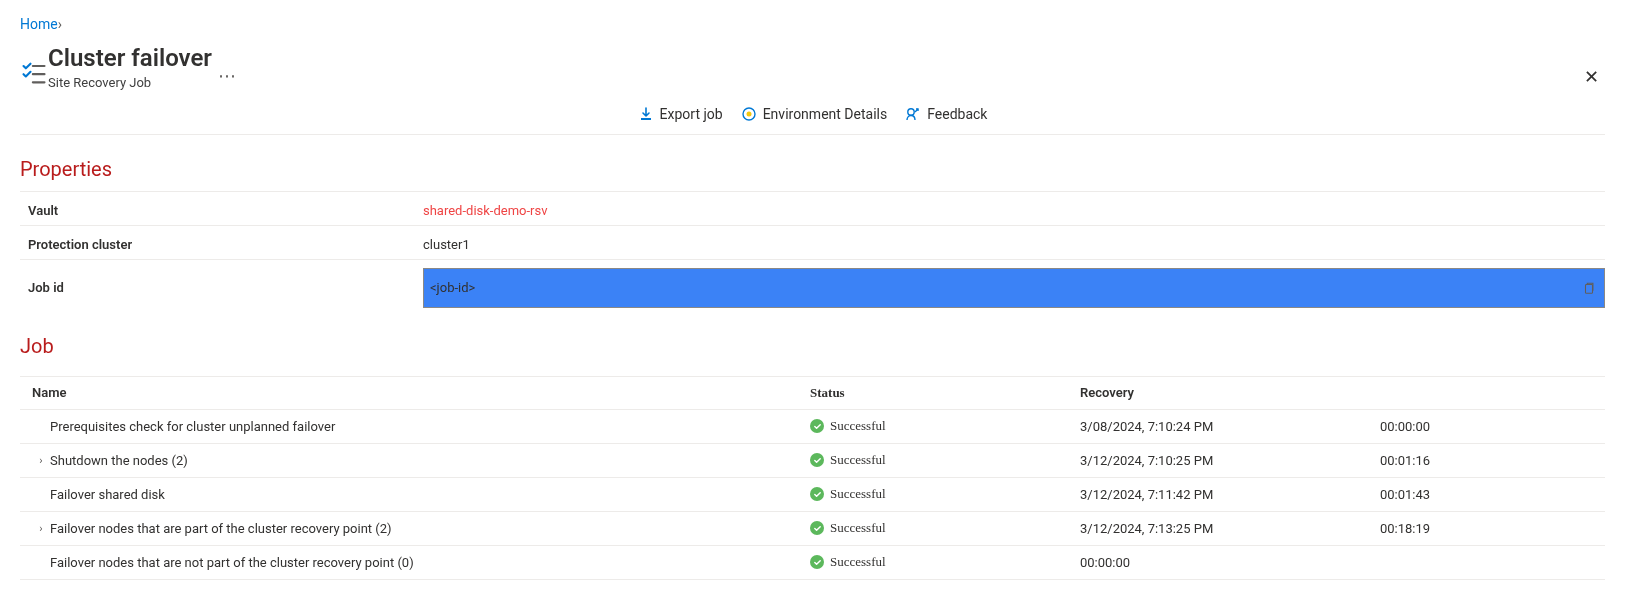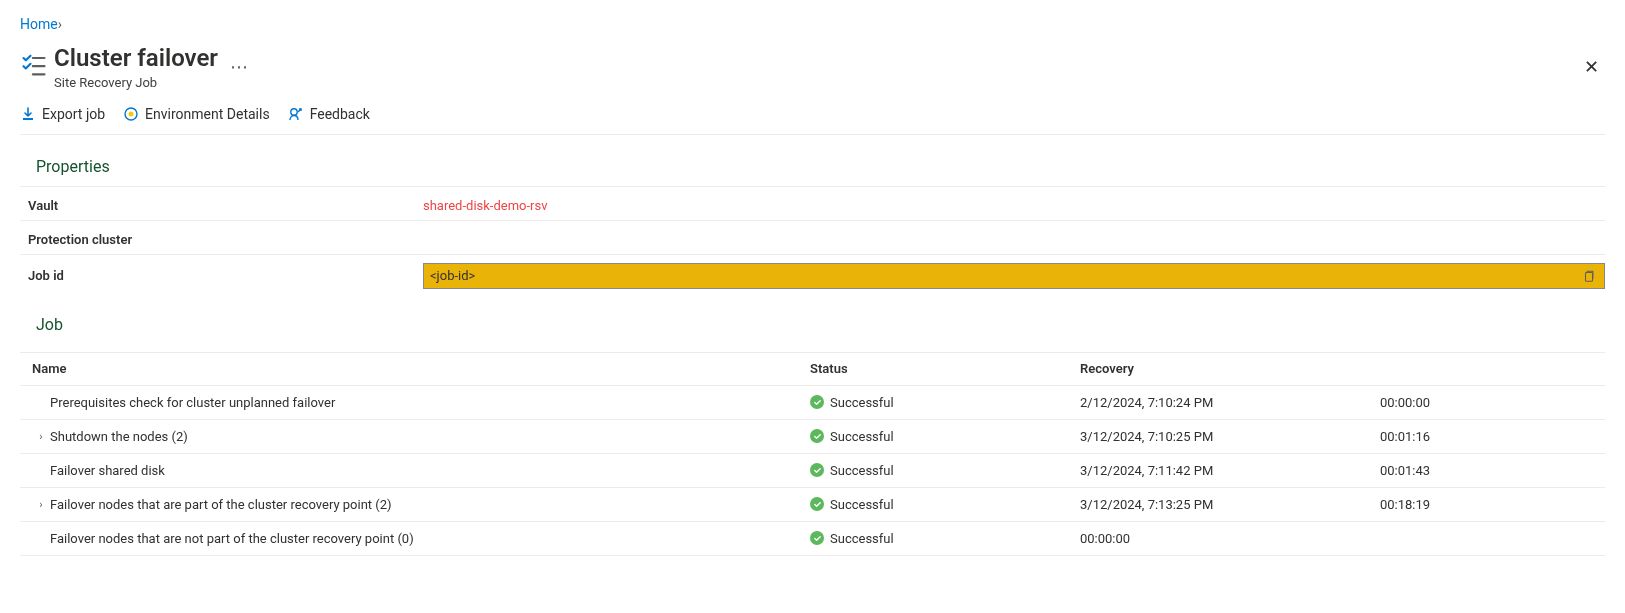--- a/index.html
+++ b/index.html
@@ -10,60 +10,60 @@
       background: #fff;
       padding: 16px 20px;
     }
     a { color: #0078d4; text-decoration: none; }
 
     
     .breadcrumb { display: flex; align-items: center; font-size: 14px; margin-bottom: 12px; }
     .breadcrumb .chev { color: #605e5c; }
 
     
-    .page-header { display: flex; align-items: center; gap: 6px; margin-bottom: 8px; }
+    .page-header { display: flex; align-items: flex-end; gap: 0; margin-bottom: 8px; }
     .page-icon svg { width: 28px; height: 28px; }
     .title-block { flex: 0 0 auto; }
     .page-title { font-size: 24px; font-weight: 600; line-height: 1.2; }
     .page-subtitle { font-size: 13px; color: #404040; margin-top: 2px; }
     .ellipsis { color: #605e5c; font-size: 18px; padding: 4px 6px; cursor: pointer; }
     .spacer { flex: 1; }
     .close-btn { font-size: 18px; color: #323130; cursor: pointer; padding: 4px 6px; line-height: 1; }
 
     
-    .toolbar { display: flex; align-items: center; gap: 18px; padding: 8px 0 12px 0; border-bottom: 1px solid #edebe9; }
+    .toolbar { display: flex; align-items: center; gap: 18px; padding: 8px 0 12px 0; border-bottom: 1px solid #edebe9; justify-content: center; }
     .tool-item { display: flex; align-items: center; gap: 6px; cursor: pointer; color: #323130; font-size: 14px; }
     .tool-item .ticon { width: 16px; height: 16px; display: inline-flex; align-items: center; justify-content: center; }
 
     
-    .section-label { font-size: 16px; color: #14532d; margin: 22px 0 10px 16px; }
+    .section-label { font-size: 20px; color: #b91c1c; margin: 22px 0 10px 0; }
 
     
     .prop-row { display: flex; align-items: center; border-top: 1px solid #edebe9; min-height: 34px; padding: 8px 0 4px 8px; }
     .prop-row:last-of-type { border-bottom: 1px solid #edebe9; }
     .prop-label { flex: 0 0 395px; font-weight: 600; font-size: 13px; }
     .prop-val { flex: 1; font-size: 13px; }
     .prop-val.link { color: #ef4444; cursor: pointer; }
     .jobid-box {
       display: flex; align-items: center; flex: 1;
-      border: 1px solid #8a8886; height: 26px; padding: 0 6px;
-      background: #eab308;
+      border: 1px solid #8a8886; height: 40px; padding: 0 6px;
+      background: #3b82f6;
     }
     .jobid-box input {
       flex: 1; border: none; outline: none; font-size: 13px; font-family: inherit;
       color: #323130; background: transparent;
     }
     .copy-btn { width: 18px; height: 22px; display: flex; align-items: center; justify-content: center; cursor: pointer; color: #605e5c; }
 
     
     .job-table { width: 100%; margin-top: 18px; }
     .jt-row { display: flex; align-items: center; border-bottom: 1px solid #edebe9; min-height: 34px; font-size: 13px; }
     .jt-header { font-weight: 600; border-top: 1px solid #edebe9; }
     .col-name   { flex: 0 0 790px; padding-left: 10px; display: flex; align-items: center; gap: 4px; }
-    .col-status { flex: 0 0 270px; display: flex; align-items: center; gap: 6px; }
+    .col-status { flex: 0 0 270px; display: flex; align-items: center; gap: 6px; font-family: Liberation Serif, serif; }
     .col-start  { flex: 0 0 300px; }
     .col-dur    { flex: 1; }
     .jt-header .col-name { padding-left: 12px; }
     .expandable { cursor: pointer; }
     .chev-right { width: 10px; display: inline-flex; justify-content: center; color: #605e5c; font-size: 11px; }
     .indent-noexp { padding-left: 30px; }
     .indent-exp   { padding-left: 16px; }
     .status-icon { width: 14px; height: 14px; border-radius: 50%; background: #5cb85c; display: inline-flex; align-items: center; justify-content: center; }
     .status-icon svg { width: 9px; height: 9px; }
   </style>
@@ -127,20 +127,21 @@
 </div>
 
 <div class="section-label">Properties</div>
 
 <div class="prop-row">
   <div class="prop-label">Vault</div>
   <div class="prop-val link">shared-disk-demo-rsv</div>
 </div>
 <div class="prop-row">
   <div class="prop-label">Protection cluster</div>
+  <div class="prop-val">cluster1</div>
 </div>
 <div class="prop-row">
   <div class="prop-label">Job id</div>
   <div class="jobid-box">
     <input type="text" readonly="" value="&lt;job-id&gt;" style="">
     <span class="copy-btn">
       <svg viewBox="0 0 16 16" width="14" height="14">
           <rect x="4" y="4" width="8" height="10" rx="1" fill="none" stroke="#605e5c" stroke-width="1.2"></rect>
           <path d="M6 4 V2.5 H12.5 V11" fill="none" stroke="#605e5c" stroke-width="1.2"></path>
         </svg>
@@ -163,21 +164,21 @@
       <span class="row-name">Prerequisites check for cluster unplanned failover</span>
     </div>
     <div class="col-status">
       <span class="status-icon">
         <svg viewBox="0 0 10 10">
               <path d="M2 5 L4 7 L8 3" stroke="#fff" stroke-width="1.6" fill="none" stroke-linecap="round" stroke-linejoin="round"></path>
             </svg>
       </span>
       <span class="row-status">Successful</span>
     </div>
-    <div class="col-start row-start">2/12/2024, 7:10:24 PM</div>
+    <div class="col-start row-start">3/08/2024, 7:10:24 PM</div>
     <div class="col-dur row-dur">00:00:00</div>
   </div>
 
   <div class="jt-row expandable">
     <div class="col-name indent-exp">
       <span class="chev-right">›</span>
       <span class="row-name">Shutdown the nodes (2)</span>
     </div>
     <div class="col-status">
       <span class="status-icon">

